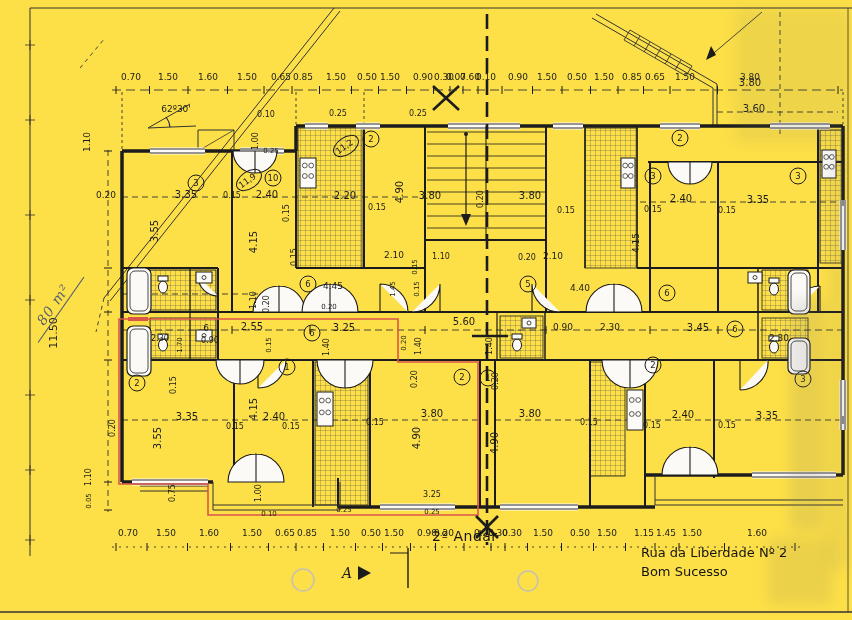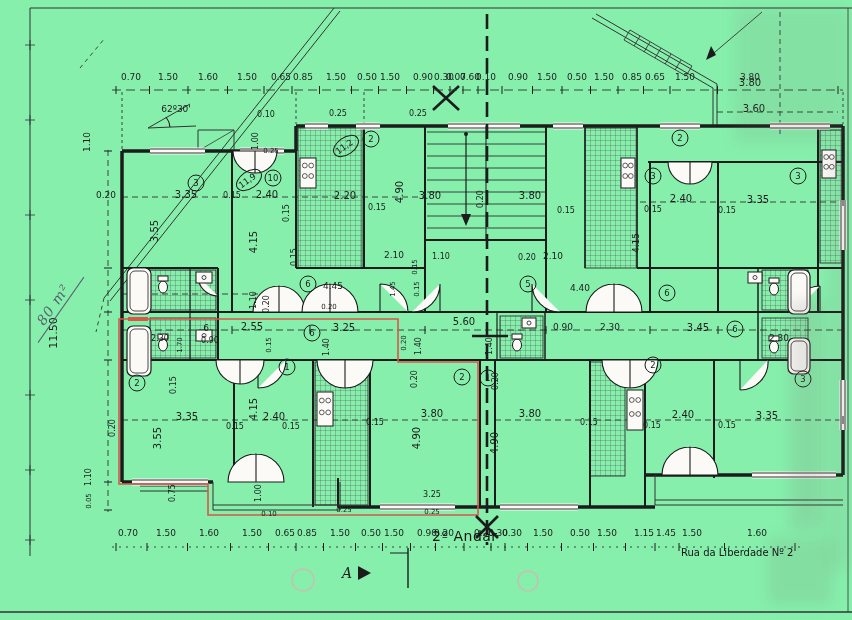--- a/index.html
+++ b/index.html
@@ -1,21 +1,21 @@
 <!DOCTYPE html>
 <html><head>
 <meta charset="utf-8">
 <style>
   html,body{margin:0;padding:0;background:#e8e6e0;}
-  #sheet{position:relative;width:852px;height:620px;background:#86efac;overflow:hidden;
+  #sheet{position:relative;width:852px;height:620px;background:#fde047;overflow:hidden;
          font-family:"DejaVu Sans",sans-serif;}
   #plan{position:absolute;left:0;top:0;}
   .ovl{position:absolute;color:#141414;}
   #floor-title{left:432px;top:528px;font-size:14px;letter-spacing:.5px;}
-  #address{left:641px;top:544px;font-size:10px;line-height:18.5px;margin-left:40px;}
+  #address{left:641px;top:544px;font-size:13px;line-height:18.5px;}
   #area-note{left:14px;top:296px;width:80px;font-family:"DejaVu Serif",serif;font-style:italic;
              font-size:14px;color:#59616e;transform:rotate(-55deg);letter-spacing:1px;
              border-bottom:1px solid #59616e;padding-bottom:1px;text-align:center;}
   .shade{position:absolute;pointer-events:none;filter:blur(7px);}
   .s1{left:790px;top:300px;width:34px;height:230px;background:rgba(125,118,104,.16);}
   .s2{left:735px;top:8px;width:115px;height:135px;background:rgba(110,104,92,.10);}
   .s3{left:768px;top:538px;width:64px;height:66px;background:rgba(118,106,92,.13);}
   .s4{left:828px;top:150px;width:22px;height:420px;background:rgba(120,112,100,.10);}
 </style>
 </head>
@@ -534,16 +534,17 @@
 
   <div class="shade s1"></div>
   <div class="shade s2"></div>
   <div class="shade s3"></div>
   <div class="shade s4"></div>
 
   <div class="ovl" id="floor-title">2º Andar</div>
 
   <div class="ovl" id="address">
     <div>Rua da Liberdade Nº 2</div>
+    <div>Bom Sucesso</div>
   </div>
 
   <div class="ovl" id="area-note">80 m²</div>
 </div>
 
 </body></html>

